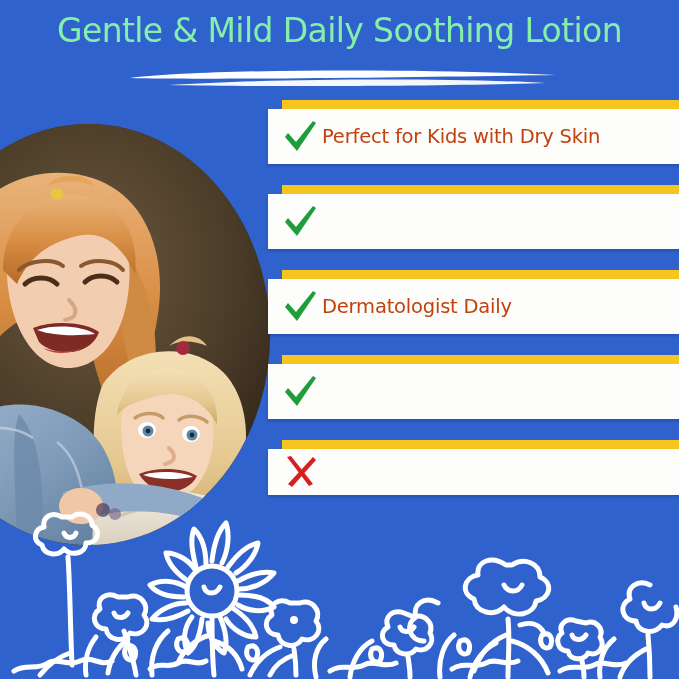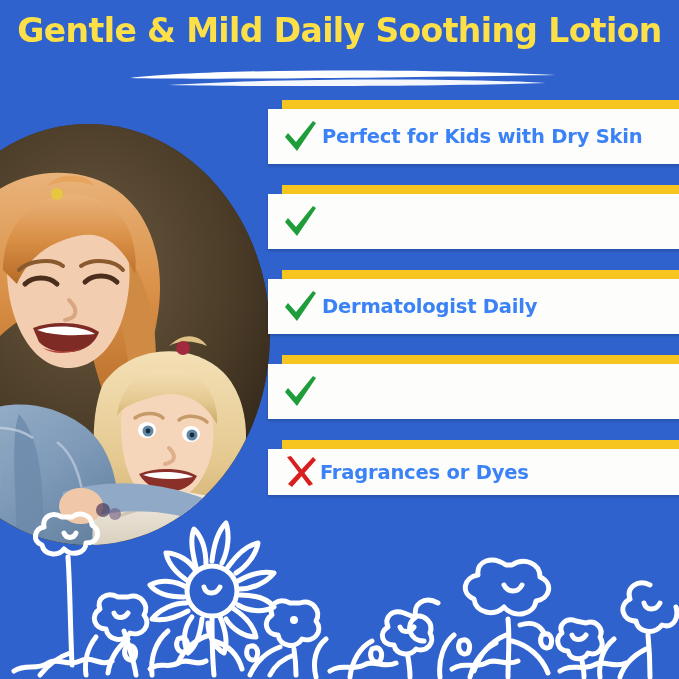--- a/index.html
+++ b/index.html
@@ -12,23 +12,23 @@
     position:relative;width:679px;height:679px;
     background:#2f62cd;overflow:hidden;
   }
 
   
   .title-wrap{
     position:absolute;left:0;top:14px;width:679px;height:72px;
     display:flex;align-items:flex-start;justify-content:center;
   }
   .title{
-    color:#fde047;
+    color:#86efac;
     font-size:33px;
-    font-weight:bold;
+    font-weight:normal;
     letter-spacing:-0.6px;
     white-space:nowrap;
     line-height:1.05;
     font-family:"DejaVu Sans","Liberation Sans",sans-serif;
     text-align:center;
   }
   .swoosh{
     position:absolute;left:128px;top:66px;width:430px;height:22px;
     pointer-events:none;
   }
@@ -59,23 +59,23 @@
     display:flex;align-items:center;
     box-shadow:0 2px 3px rgba(0,0,0,0.18);
   }
   .fmark{
     width:44px;min-width:44px;height:44px;
     margin-left:10px;
     display:flex;align-items:center;justify-content:center;
   }
   .fmark svg{display:block;}
   .flabel{
-    color:#3b82f6;
+    color:#c2410c;
     font-size:19.5px;
-    font-weight:bold;
+    font-weight:normal;
     letter-spacing:-0.2px;
     white-space:nowrap;
     font-family:"DejaVu Sans","Liberation Sans",sans-serif;
   }
   .frow.last .fpanel{height:46px;}
   .frow.last .flabel{margin-left:-2px;}
 
   
   .flowers{
     position:absolute;left:0;bottom:0;width:679px;height:190px;
@@ -255,21 +255,20 @@
 
     <div class="frow last">
       <div class="fbar"></div>
       <div class="fpanel">
         <span class="fmark">
           <svg width="34" height="34" viewBox="0 0 34 34">
             <path d="M4,2 L8,1 L30,29 L26,31 Z" fill="#d81f1f"></path>
             <path d="M30,2 L33,5 L9,32 L5,29 Z" fill="#d81f1f"></path>
           </svg>
         </span>
-        <span class="flabel">Fragrances or Dyes</span>
       </div>
     </div>
 
   </div>
 
   <div class="flowers">
     <svg viewBox="0 0 679 190">
       <g fill="none" stroke="#ffffff" stroke-width="5" stroke-linecap="round" stroke-linejoin="round">
 
         <path d="M62,28 C52,22 42,28 44,38 C34,40 32,52 42,56 C44,66 58,68 64,60

